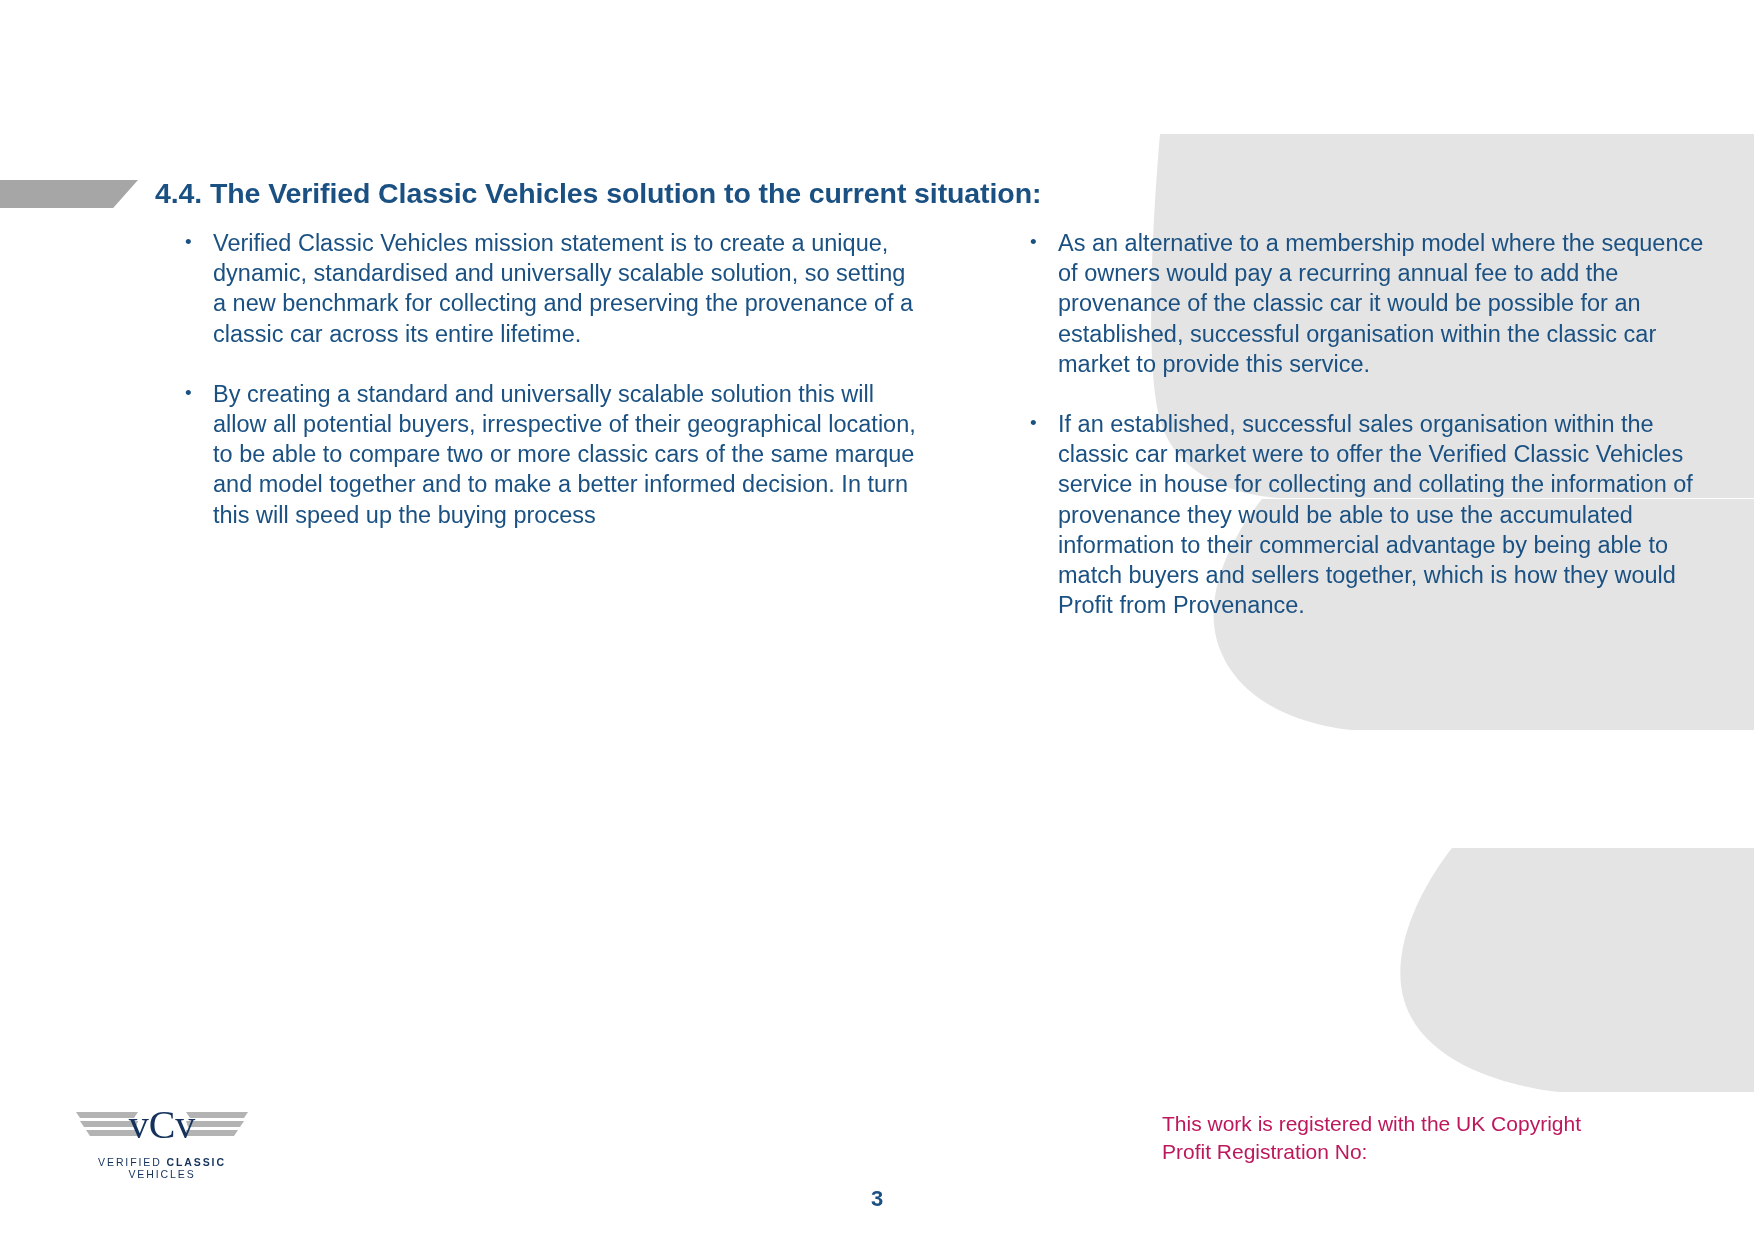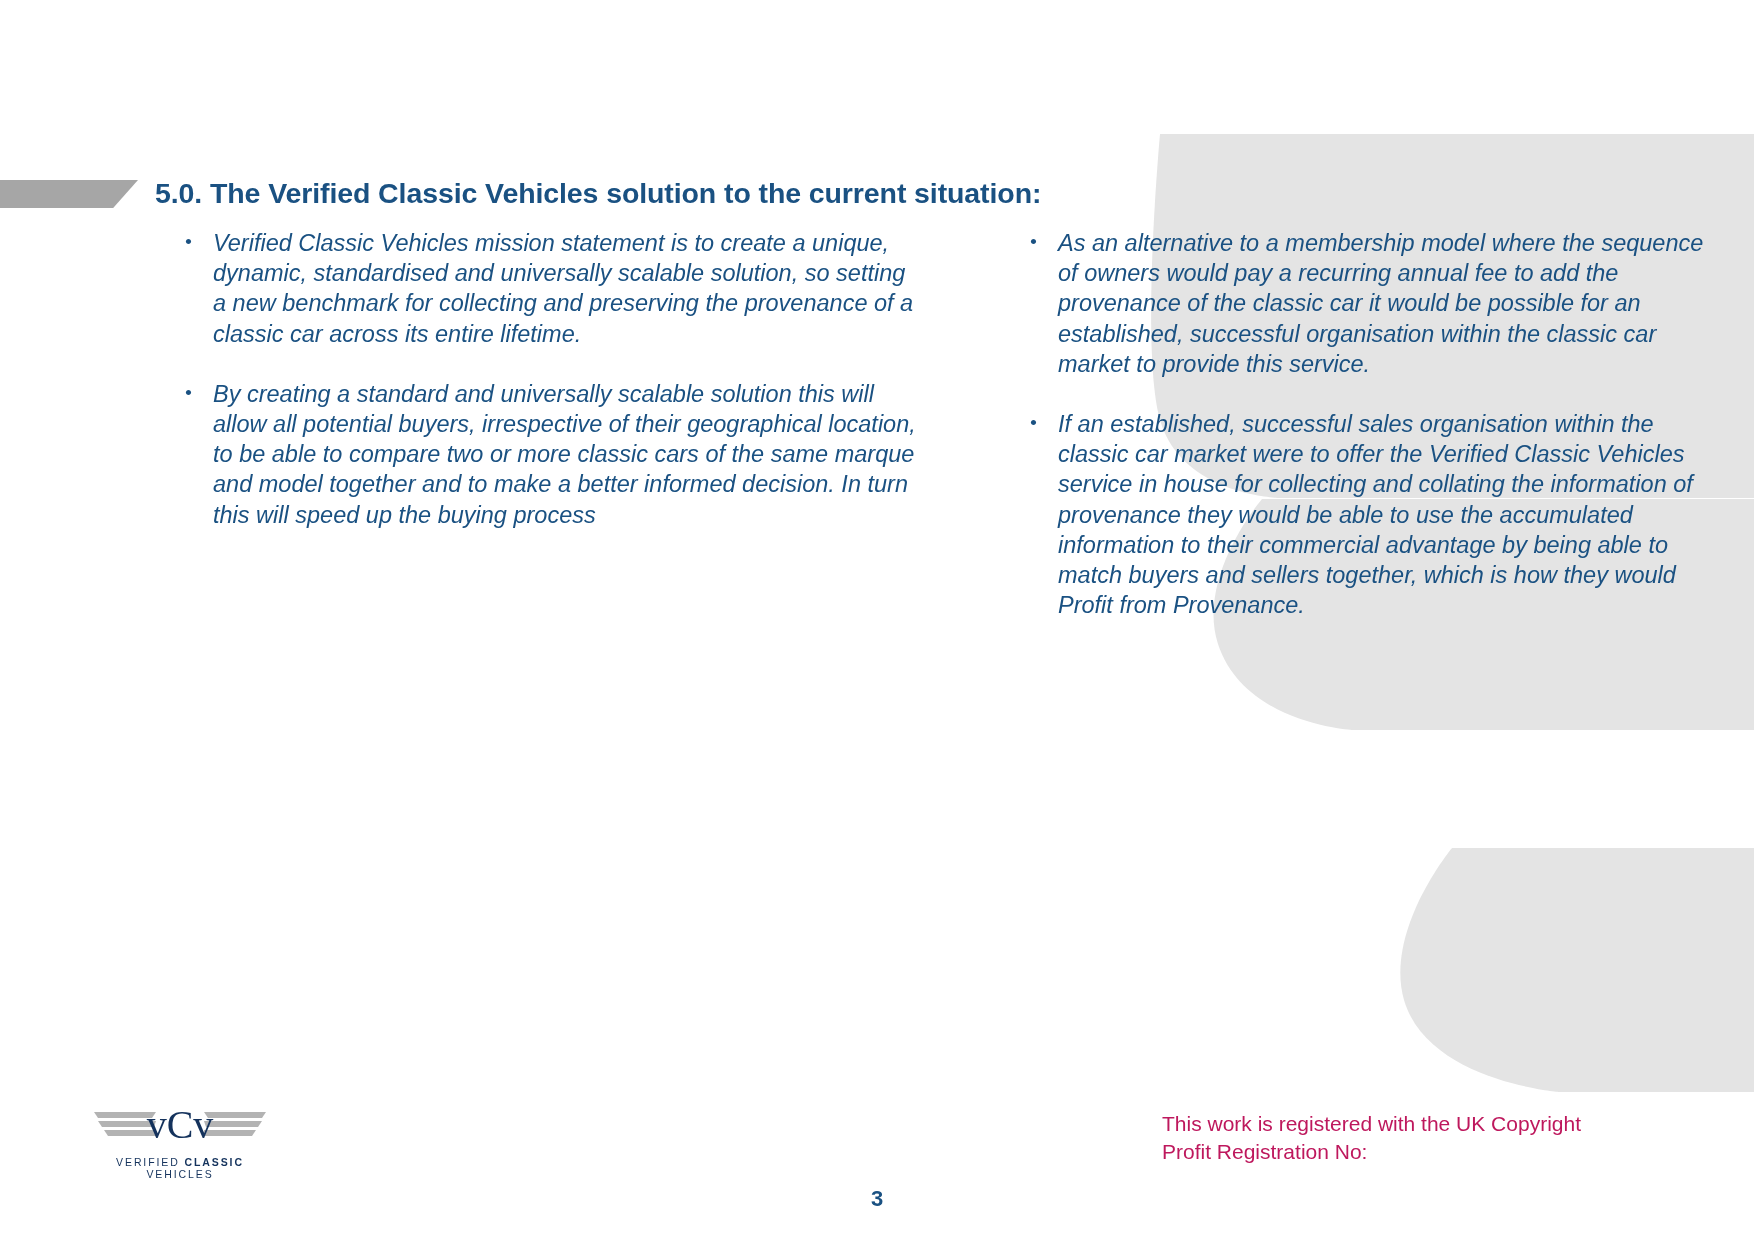--- a/index.html
+++ b/index.html
@@ -71,21 +71,20 @@
   .col {
     position: relative;
   }
   .col-left  { width: 740px; margin-left: 180px; }
   .col-right { width: 700px; margin-left: 105px; }
 
   ul.bullets {
     list-style: none;
     margin: 0;
     padding: 0;
-    font-style: italic;
   }
   ul.bullets > li {
     position: relative;
     padding-left: 33px;
     margin-bottom: 30px;
     font-size: 23.5px;
     line-height: 30.2px;
     color: #1a5182;
     text-align: left;
   }
@@ -96,21 +95,21 @@
     left: 5px;
     top: -1px;
     font-size: 19px;
     color: #1a5182;
     line-height: 30.2px;
   }
 
   
   .logo-wrap {
     position: absolute;
-    left: 90px;
+    left: 72px;
     top: 1096px;
     width: 180px;
     height: 62px;
     z-index: 3;
   }
   .copyright {
     position: absolute;
     left: 1162px;
     top: 1110px;
     width: 440px;
@@ -137,21 +136,21 @@
 <div class="slide">
 
   <svg class="deco-layer" width="1754" height="1240" viewBox="0 0 1754 1240" xmlns="http://www.w3.org/2000/svg" aria-hidden="true">
     <path fill="#e4e4e4" d="M1160,134 L1754,134 L1754,498 L1280,498 C1280,498 1182,496 1160,420 C1140,350 1160,134 1160,134 Z"></path>
     <path fill="#e4e4e4" d="M1262,499 L1754,499 L1754,730 L1352,730 C1352,730 1244,724 1218,644 C1196,576 1262,499 1262,499 Z"></path>
     <path fill="#e4e4e4" d="M1452,848 L1754,848 L1754,1092 L1560,1092 C1560,1092 1428,1082 1404,1000 C1384,930 1452,848 1452,848 Z"></path>
   </svg>
 
   <div class="title-row">
     <div class="title-tab"></div>
-    <div class="slide-title">5.0. The Verified Classic Vehicles solution to the current situation:</div>
+    <div class="slide-title">4.4. The Verified Classic Vehicles solution to the current situation:</div>
   </div>
 
   <div class="columns">
 
     <div class="col col-left">
       <ul class="bullets">
         <li>Verified Classic Vehicles mission statement is to create a unique, dynamic, standardised and universally scalable solution, so setting a new benchmark for collecting and preserving the provenance of a classic car across its entire lifetime.</li>
         <li>By creating a standard and universally scalable solution this will allow all potential buyers, irrespective of their geographical location, to be able to compare two or more classic cars of the same marque and model together and to make a better informed decision. In turn this will speed up the buying process</li>
       </ul>
     </div>

